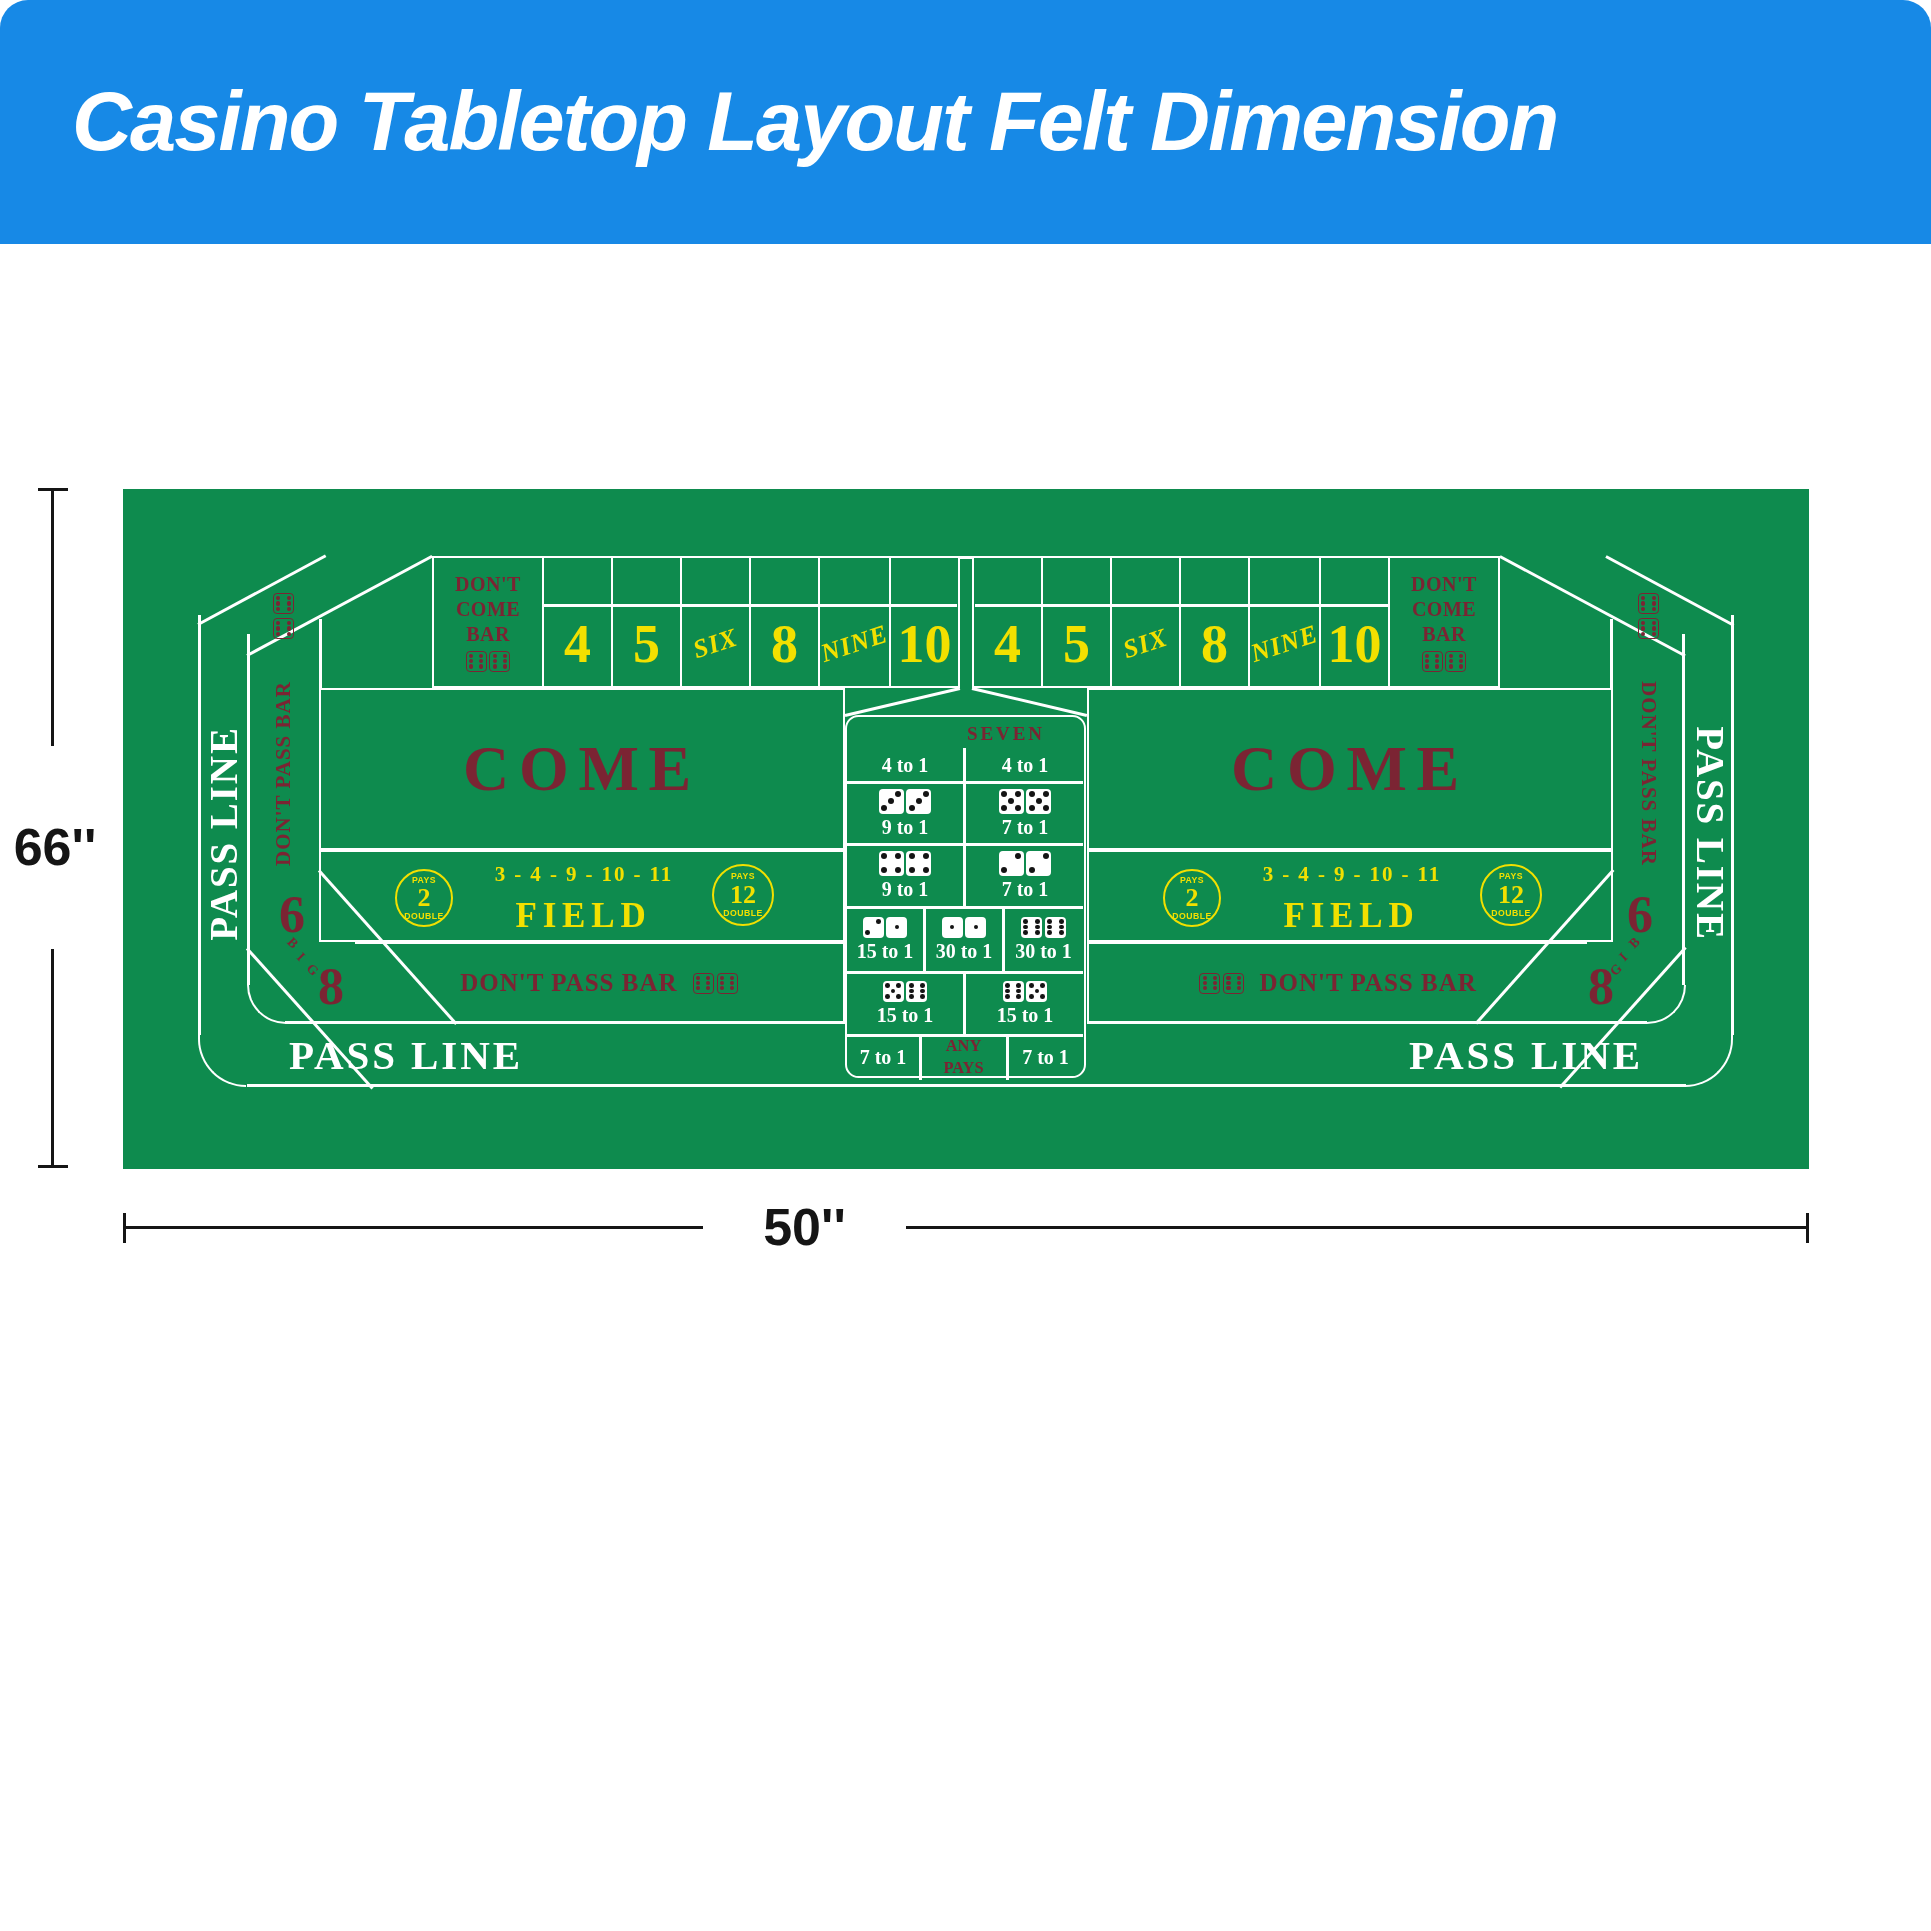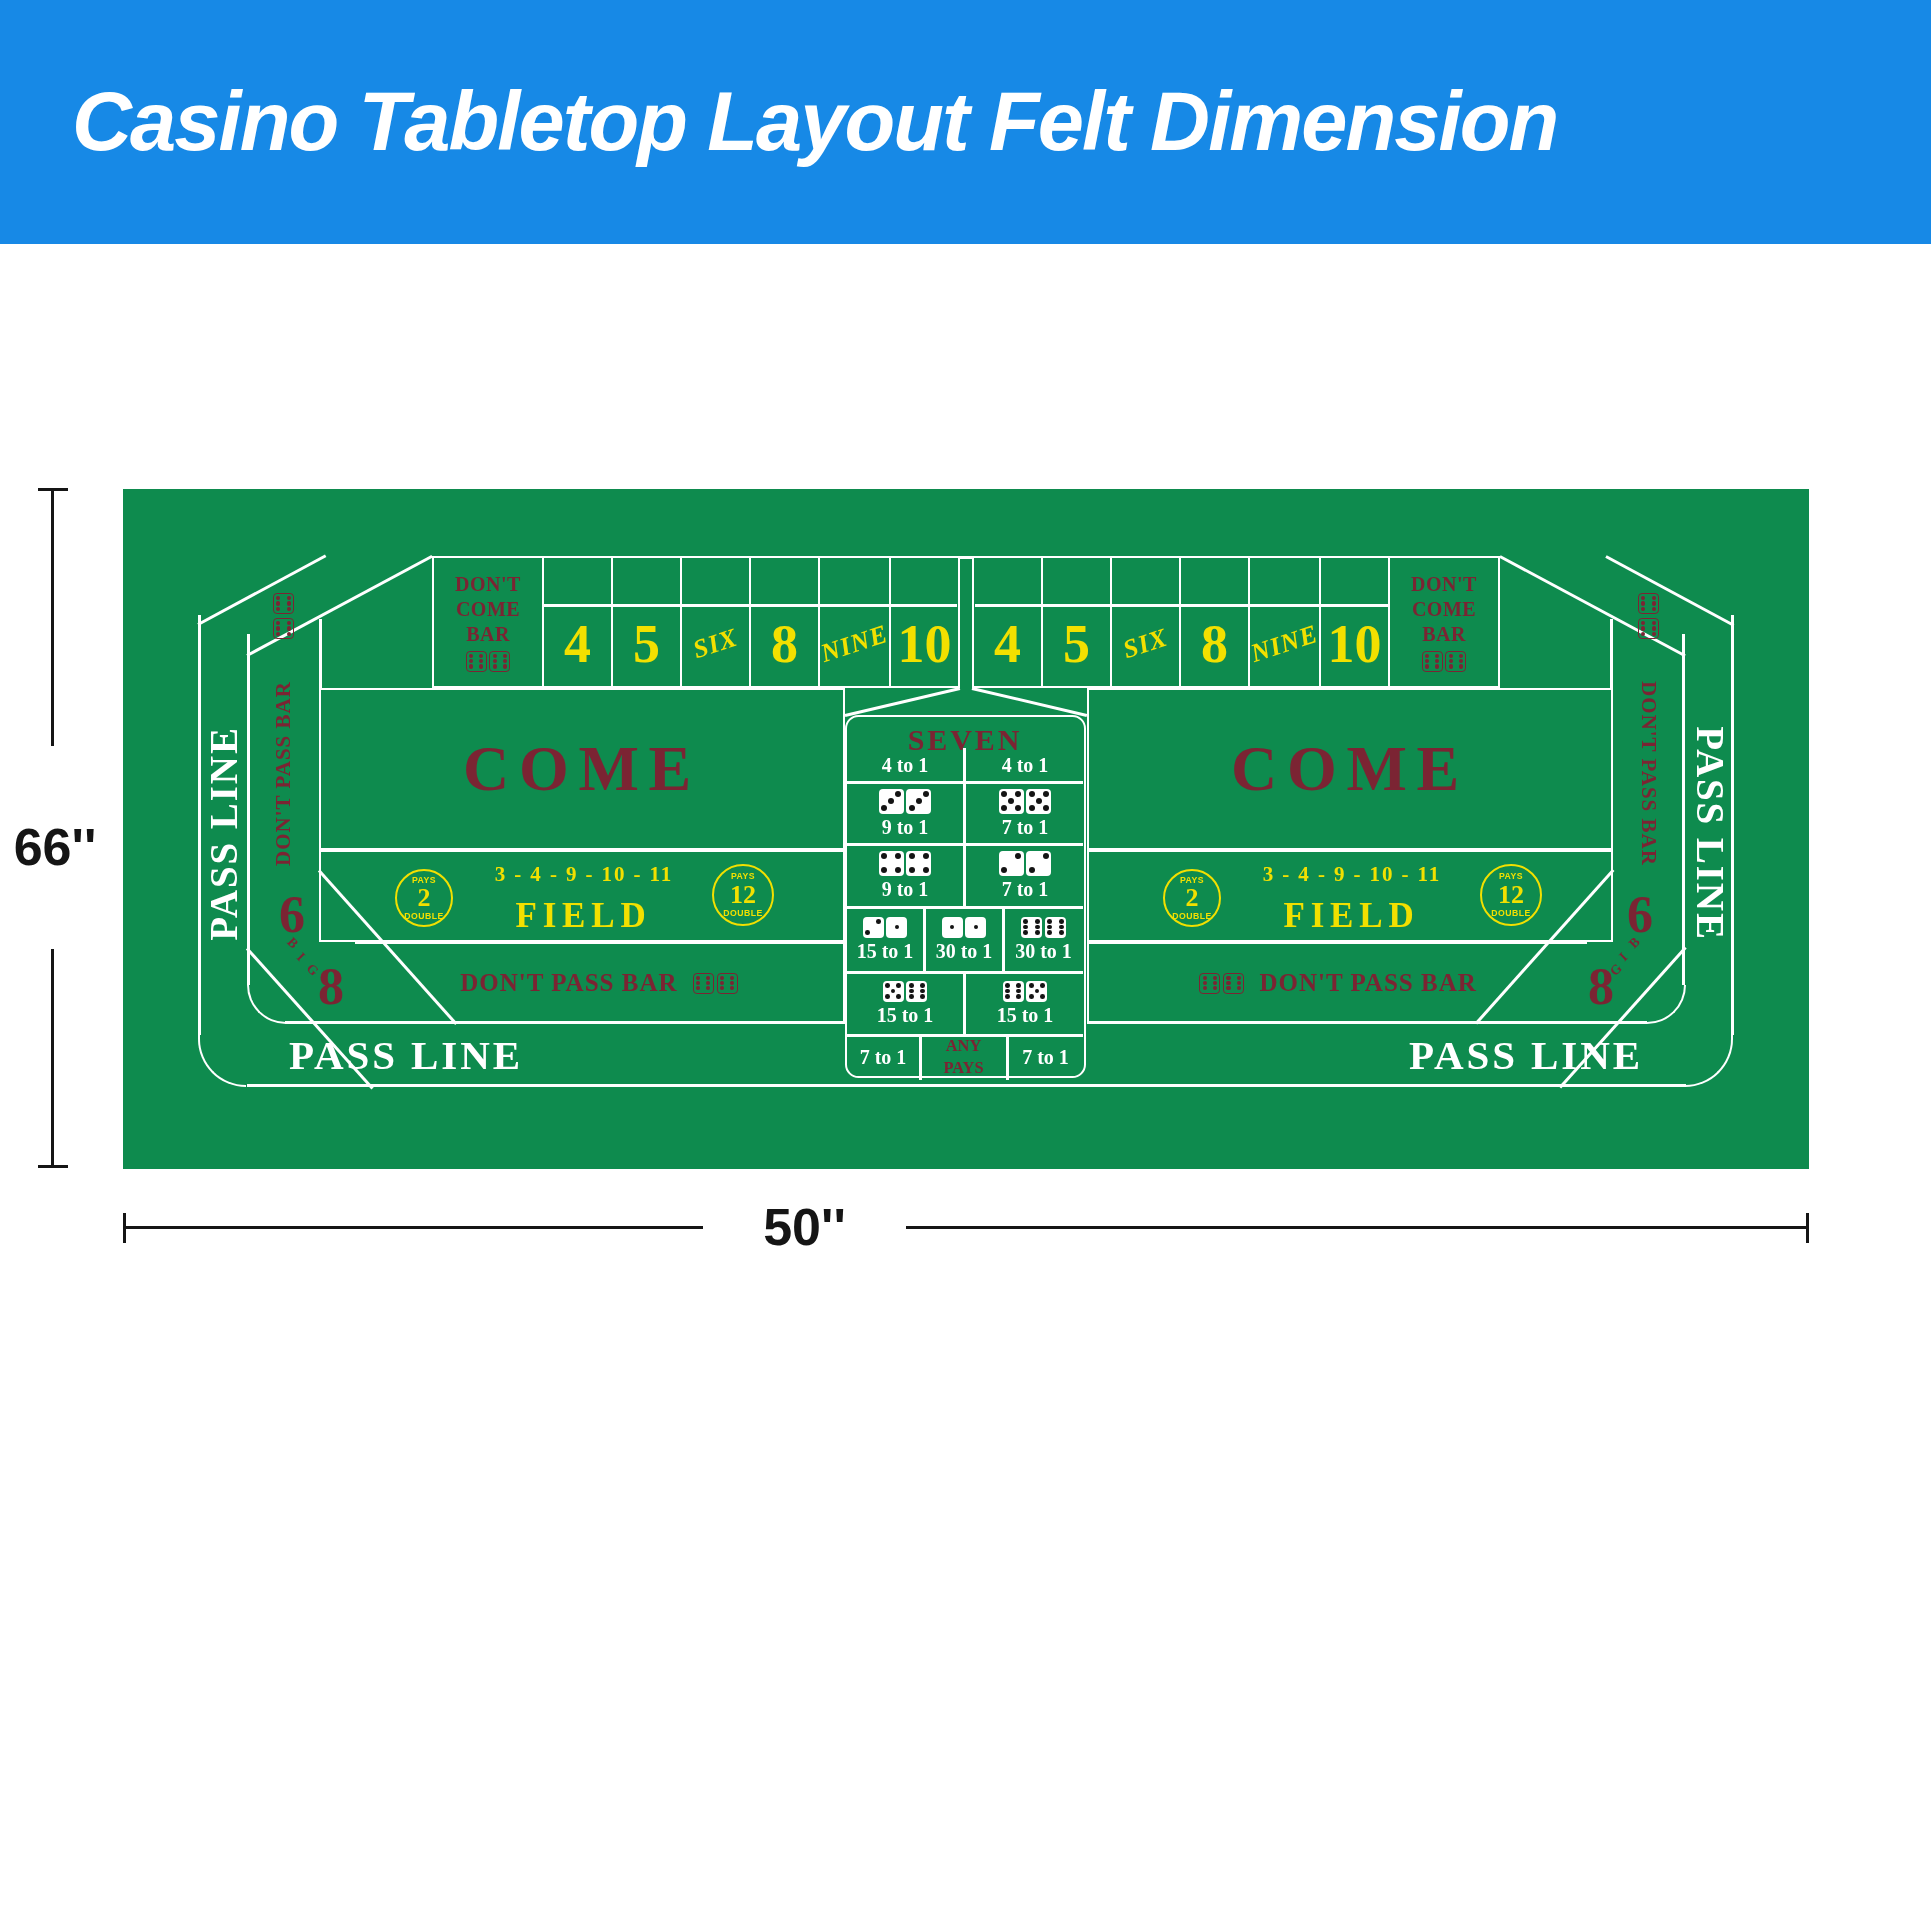--- a/index.html
+++ b/index.html
@@ -1,17 +1,17 @@
 <!DOCTYPE html>
 <html><head>
 <meta charset="utf-8">
 <style>
   html,body{margin:0;padding:0;background:#fff;}
   .canvas{position:relative;width:1931px;height:1931px;background:#ffffff;overflow:hidden;
-          font-family:"Liberation Sans",sans-serif;}
+          font-family:"Liberation Sans",sans-serif;border-radius:28px;}
   
   .banner{position:absolute;left:0;top:0;width:1931px;height:244px;background:#1789e6;
           display:flex;align-items:center;}
   .banner h1{margin:0;padding-left:72px;color:#ffffff;font-size:83px;font-style:italic;
              font-weight:bold;letter-spacing:-1.9px;white-space:nowrap;}
   
   .dimln{position:absolute;background:#151515;}
   .dimlabel{position:absolute;color:#151515;font-size:52px;font-weight:bold;text-align:center;}
   
   .felt{position:absolute;left:123px;top:489px;width:1686px;height:680px;background:#0e8b4e;}
@@ -54,21 +54,21 @@
   .field-arc{font-size:21px;letter-spacing:1.9px;}
   .field-label{font-size:35px;letter-spacing:5.8px;}
   
   .bignum{font-size:52px;}
   .bigletter{font-size:13.5px;font-weight:bold;position:absolute;}
   
   .prop{position:absolute;border:2.9px solid #fff;border-radius:13.5px;box-sizing:border-box;}
   .pcell{position:absolute;display:flex;flex-direction:column;align-items:center;
          justify-content:center;gap:2.9px;text-align:center;}
   .odds{font-size:20px;}
-  .seven{font-size:30px;letter-spacing:2.9px;}
+  .seven{font-size:19px;letter-spacing:2.9px;margin-left:41px;}
   .fourto{font-size:20px;}
   .anyline{font-size:16.4px;line-height:1.15;}
   
   .pair{display:flex;gap:2.9px;justify-content:center;}
   .die{display:grid;grid-template-columns:repeat(3,1fr);grid-template-rows:repeat(3,1fr);
        box-sizing:border-box;border-radius:3.9px;padding:1.9px;}
   .die i{display:block;border-radius:50%;margin:0.5px;}
   .d26{width:25px;height:25px;}
   .d22{width:21px;height:21px;}
   .die-white{background:#ffffff;}

